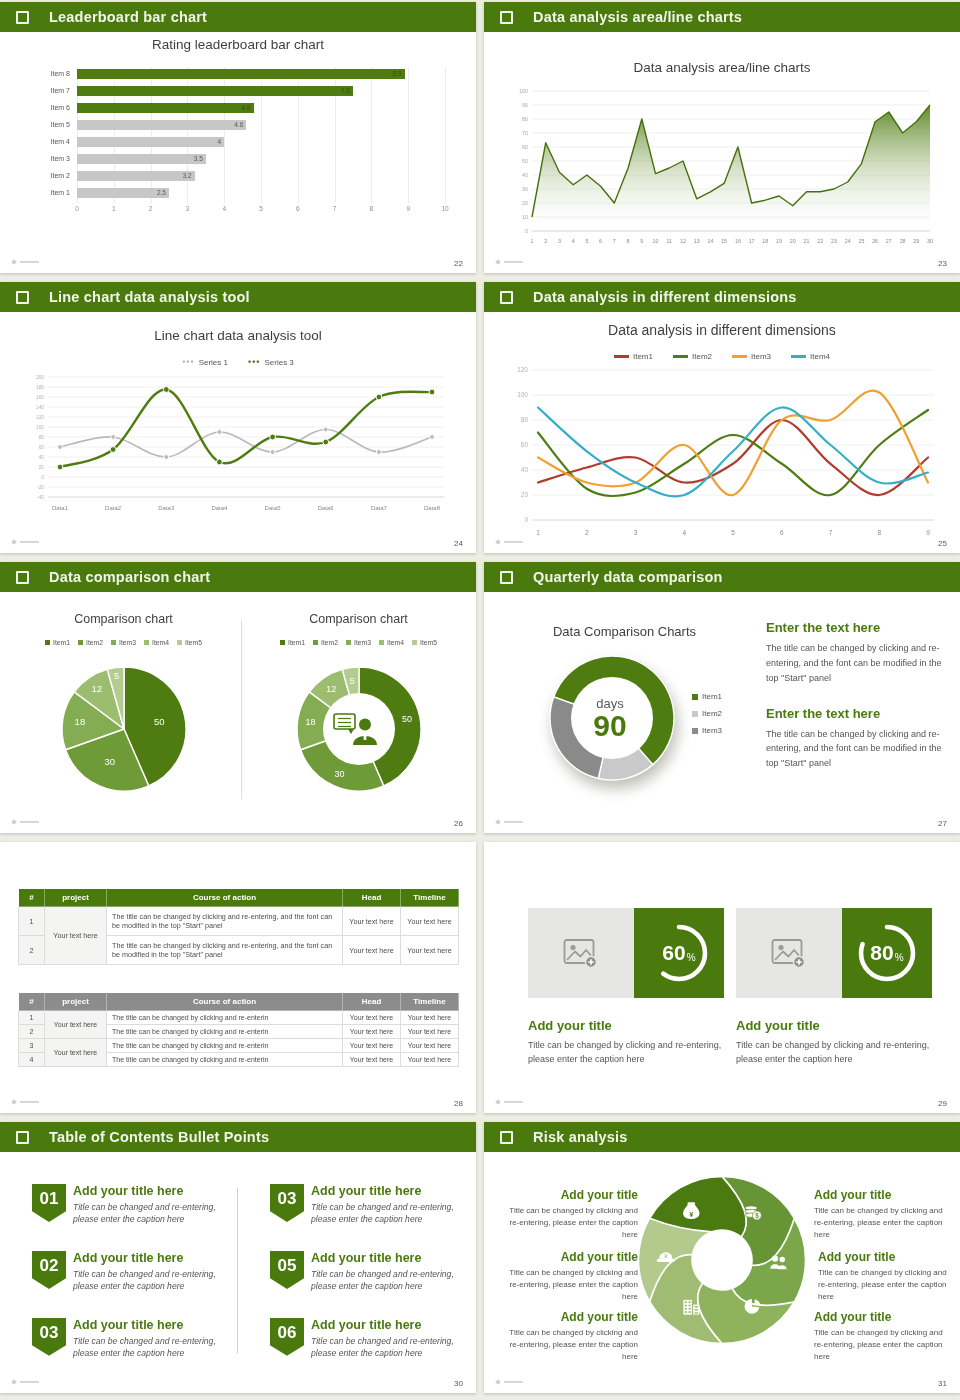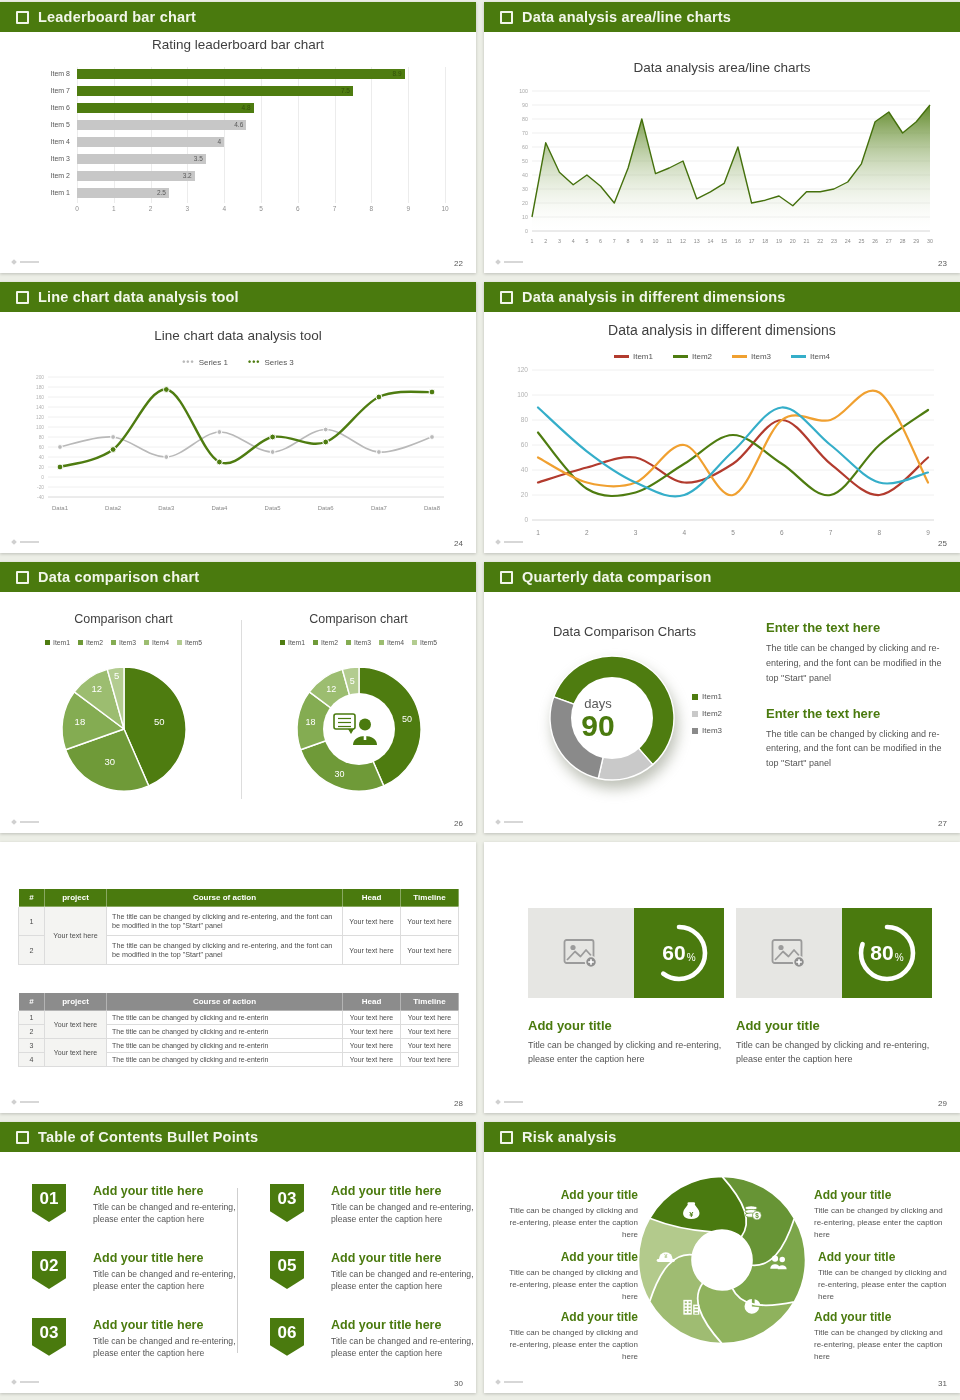--- a/index.html
+++ b/index.html
@@ -1,18 +1,18 @@
 <!DOCTYPE html>
 <html><head>
 <meta charset="utf-8">
 <style>
 html,body{margin:0;padding:0;width:960px;height:1400px;overflow:hidden;background:#eceee6;font-family:"Liberation Sans",sans-serif;}
 .board{display:grid;grid-template-columns:476px 476px;column-gap:8px;row-gap:9px;padding-top:2px;}
 .slide{position:relative;width:476px;height:271px;background:#fff;box-shadow:0 1px 3px rgba(0,0,0,.2);overflow:hidden;}
-.shead{height:30px;background:#4a7a0e;display:flex;align-items:center;gap:9px;padding:0 16px;box-sizing:border-box;}
+.shead{height:30px;background:#4a7a0e;display:flex;align-items:center;gap:20px;padding:0 16px;box-sizing:border-box;}
 .shead .bullet{width:9px;height:9px;border:2px solid #f2f6ea;border-radius:1px;flex:0 0 auto;}
 .shead .htitle{color:#f2f6ea;font-size:14.5px;font-weight:bold;letter-spacing:.2px;white-space:nowrap;}
 .sbody{position:absolute;top:30px;left:0;right:0;bottom:0;}
 .pagenum{position:absolute;right:13px;bottom:5px;font-size:8px;color:#595959;}
 .logo-mark{position:absolute;left:12px;bottom:9px;width:30px;height:5px;}
 .logo-mark::before{content:"";position:absolute;left:0;top:1px;width:4px;height:4px;background:#d0d0d0;transform:rotate(45deg);}
 .logo-mark::after{content:"";position:absolute;left:8px;top:2px;width:19px;height:1.5px;background:#d7d7d7;}
 .ctitle{font-size:13.5px;color:#3f3f3f;text-align:center;}
 .ctitle.sm{font-size:12.5px;}
 
@@ -37,21 +37,21 @@
 .lg-row.sm .lg-sq{width:5px;height:5px;}
 
 .pie-wrap{position:absolute;inset:30px 0 0 0;display:flex;margin-left:6px;}
 .pie-half{width:50%;padding-top:20px;text-align:center;box-sizing:border-box;}
 .pie-half .lg-row{margin:5px 0 2px;}
 .pie-half svg{margin:0 auto;}
 .pie-div{position:absolute;left:50%;top:28px;bottom:34px;width:1px;background:#ddd;}
 
 .qd-title{position:absolute;left:28px;top:32px;width:225px;text-align:center;font-size:13px;color:#404040;}
 #c-q{position:absolute;left:58px;top:56px;filter:drop-shadow(3px 8px 7px rgba(110,118,96,.45));}
-.qd-center{position:absolute;left:44px;top:56px;width:140px;height:140px;display:flex;flex-direction:column;align-items:center;justify-content:center;}
+.qd-center{position:absolute;left:56px;top:56px;width:140px;height:140px;display:flex;flex-direction:column;align-items:center;justify-content:center;}
 .qd-days{font-size:13px;color:#595959;}
 .qd-num{font-size:30px;font-weight:bold;color:#4a7a0e;line-height:1;}
 .qd-legend{position:absolute;left:208px;top:100px;display:flex;flex-direction:column;gap:8px;}
 .qd-legend .lg-it{margin:0;}
 .qd-right{position:absolute;left:282px;top:28px;width:180px;}
 .tblock h3{font-size:13px;color:#4a7a0e;margin:0 0 6px;}
 .tblock p{font-size:9px;color:#555;line-height:1.65;margin:0 0 20px;}
 
 #tbl1{position:absolute;top:16px;left:18px;}
 #tbl2{position:absolute;top:120px;left:18px;}
@@ -68,24 +68,24 @@
 .pcard .boxes{display:flex;}
 .pbox-img{width:106px;height:90px;background:#e6e6e3;display:flex;align-items:center;justify-content:center;}
 .pbox-ring{width:90px;height:90px;background:#4a7a0e;position:relative;display:flex;align-items:center;justify-content:center;}
 .pct{position:absolute;inset:0;display:flex;align-items:center;justify-content:center;gap:1px;color:#fff;}
 .pv{font-size:21px;font-weight:bold;}
 .pu{font-size:10px;margin-top:9px;}
 .card-title{font-size:13px;font-weight:bold;color:#4a7a0e;margin:20px 0 6px;}
 .card-cap{font-size:9px;color:#555;line-height:1.55;margin:0;}
 
 #toc-grid{position:absolute;left:32px;top:32px;display:grid;grid-template-columns:222px 206px;column-gap:16px;row-gap:25px;}
-.toc-item{display:flex;gap:27px;align-items:flex-start;}
+.toc-item{display:flex;gap:7px;align-items:flex-start;}
 .toc-badge{width:34px;height:38px;background:#4a7a0e;color:#fff;font-size:17px;font-weight:bold;display:flex;justify-content:center;padding-top:5px;box-sizing:border-box;clip-path:polygon(0 0,100% 0,100% 72%,50% 100%,0 72%);flex:0 0 auto;}
 .toc-title{font-size:12.5px;font-weight:bold;color:#4a7a0e;margin:0 0 3px;}
-.toc-cap{font-size:8.6px;color:#555;line-height:1.45;margin:0;max-width:170px;}
+.toc-cap{font-size:8.6px;color:#555;line-height:1.45;margin:0;max-width:170px;font-style:italic;}
 .toc-div{position:absolute;left:237px;top:36px;bottom:40px;width:1px;background:#cfcfcf;}
 
 #risk{position:absolute;inset:30px 0 0 0;}
 #c-risk{position:absolute;left:150px;top:20px;}
 .risk-block{position:absolute;width:138px;}
 .risk-block h4{font-size:12px;font-weight:bold;color:#4a7a0e;margin:0 0 3px;}
 .risk-block p{font-size:8px;color:#555;line-height:1.5;margin:0;}
 </style>
 </head>
 <body>

